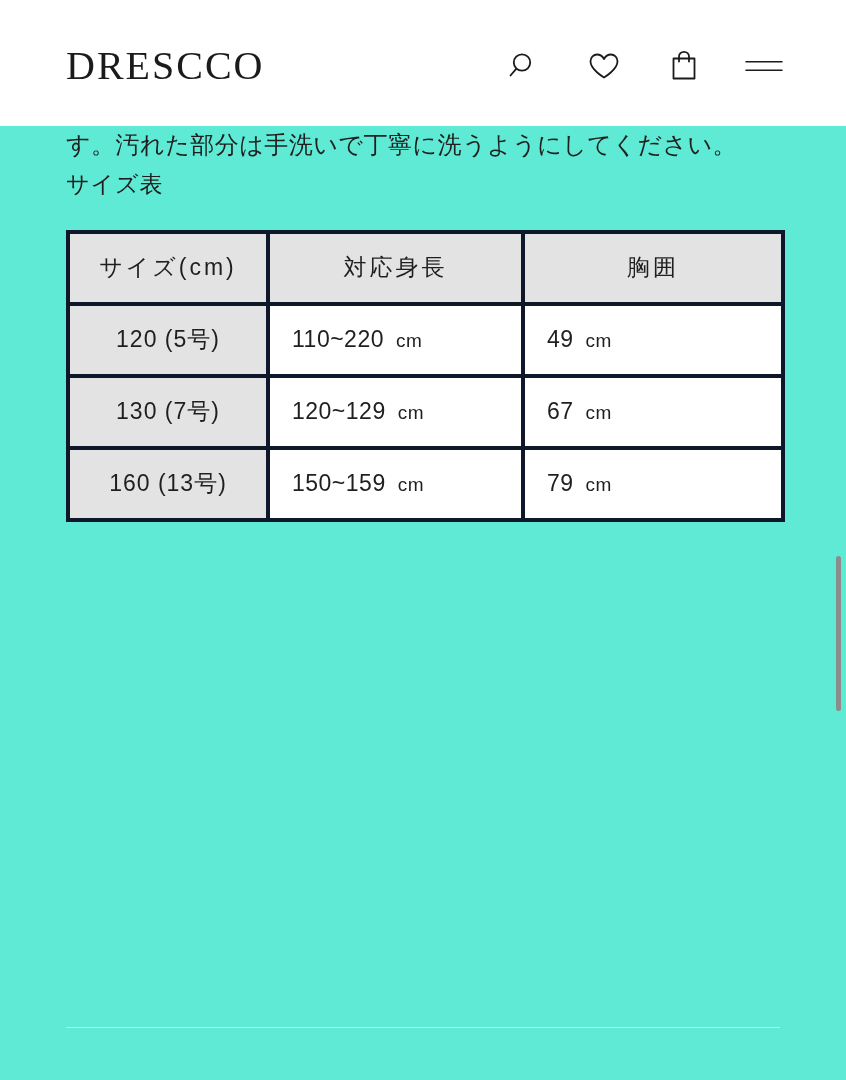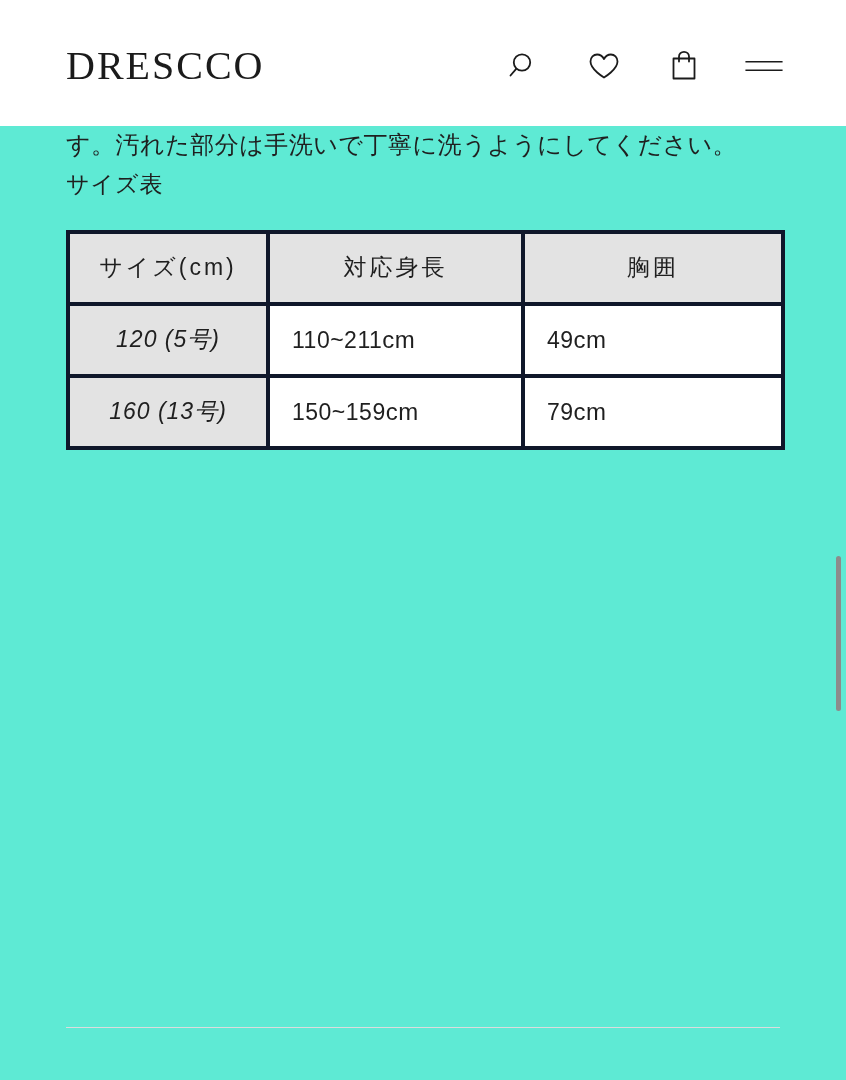--- a/index.html
+++ b/index.html
@@ -117,32 +117,31 @@
     text-align: center;
     letter-spacing: 3px;
     color: #1f1f1f;
     font-size: 23px;
   }
   .size-table tbody td.col-size {
     background: #e3e3e3;
     text-align: center;
     letter-spacing: 1px;
     color: #1f1f1f;
-    font-style: italic;
   }
   .size-table tbody td.col-val {
     background: #ffffff;
     text-align: left;
     color: #1f1f1f;
     letter-spacing: 0.5px;
     padding-left: 22px;
   }
   .unit {
-    font-size: 24px;
-    margin-left: 0;
+    font-size: 19px;
+    margin-left: 12px;
   }
   .col-1 { width: 200px; }
   .col-2 { width: 255px; }
   .col-3 { width: 260px; }
 
   .bottom-rule {
     position: absolute;
     left: 66px;
     right: 66px;
     bottom: 52px;
@@ -227,22 +226,27 @@
       <thead>
         <tr>
           <th>サイズ(cm)</th>
           <th>対応身長</th>
           <th>胸囲</th>
         </tr>
       </thead>
       <tbody>
         <tr>
           <td class="col-size">120 (5号)</td>
-          <td class="col-val"><span>110~211</span><span class="unit">cm</span></td>
+          <td class="col-val"><span>110~220</span><span class="unit">cm</span></td>
           <td class="col-val"><span>49</span><span class="unit">cm</span></td>
+        </tr>
+        <tr>
+          <td class="col-size">130 (7号)</td>
+          <td class="col-val"><span>120~129</span><span class="unit">cm</span></td>
+          <td class="col-val"><span>67</span><span class="unit">cm</span></td>
         </tr>
         <tr>
           <td class="col-size">160 (13号)</td>
           <td class="col-val"><span>150~159</span><span class="unit">cm</span></td>
           <td class="col-val"><span>79</span><span class="unit">cm</span></td>
         </tr>
       </tbody>
     </table>
 
     <div class="bottom-rule"></div>

